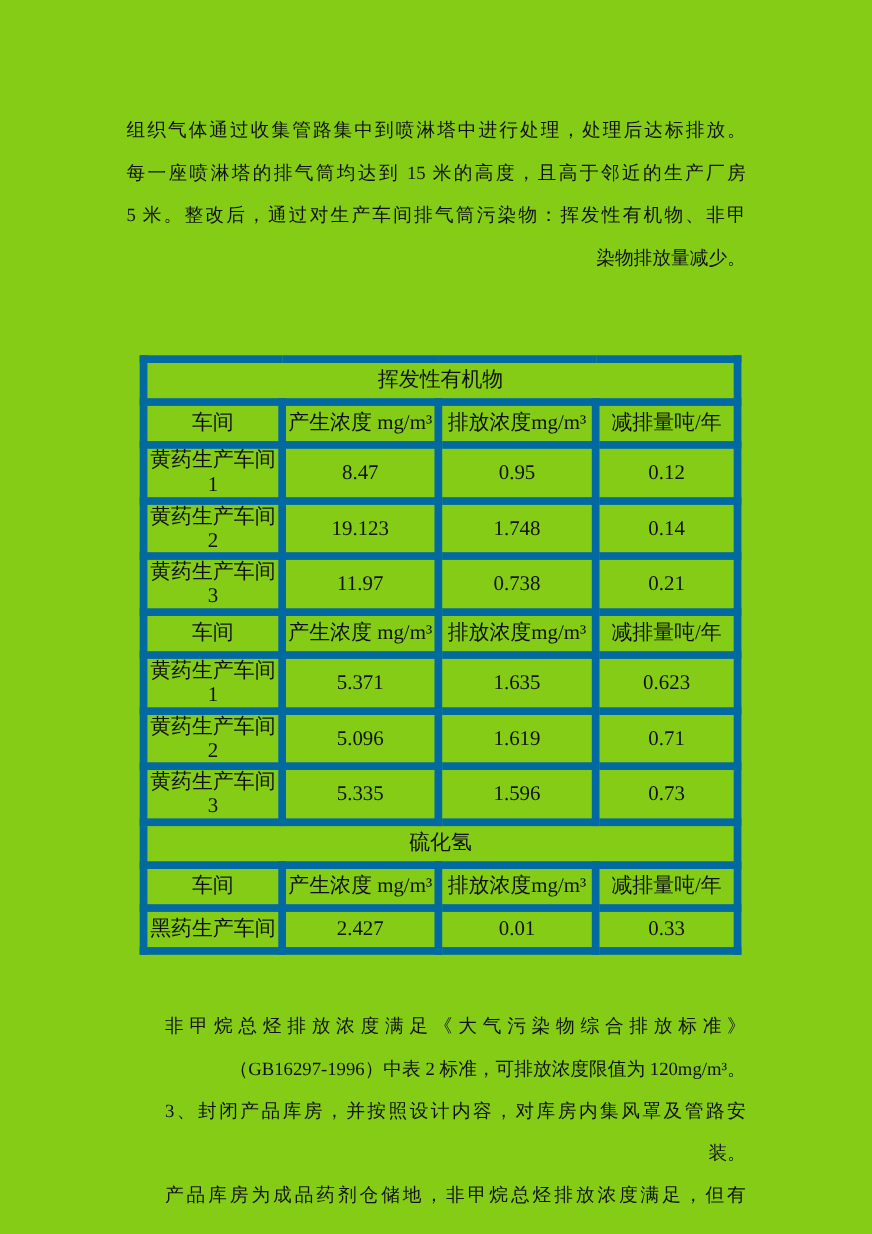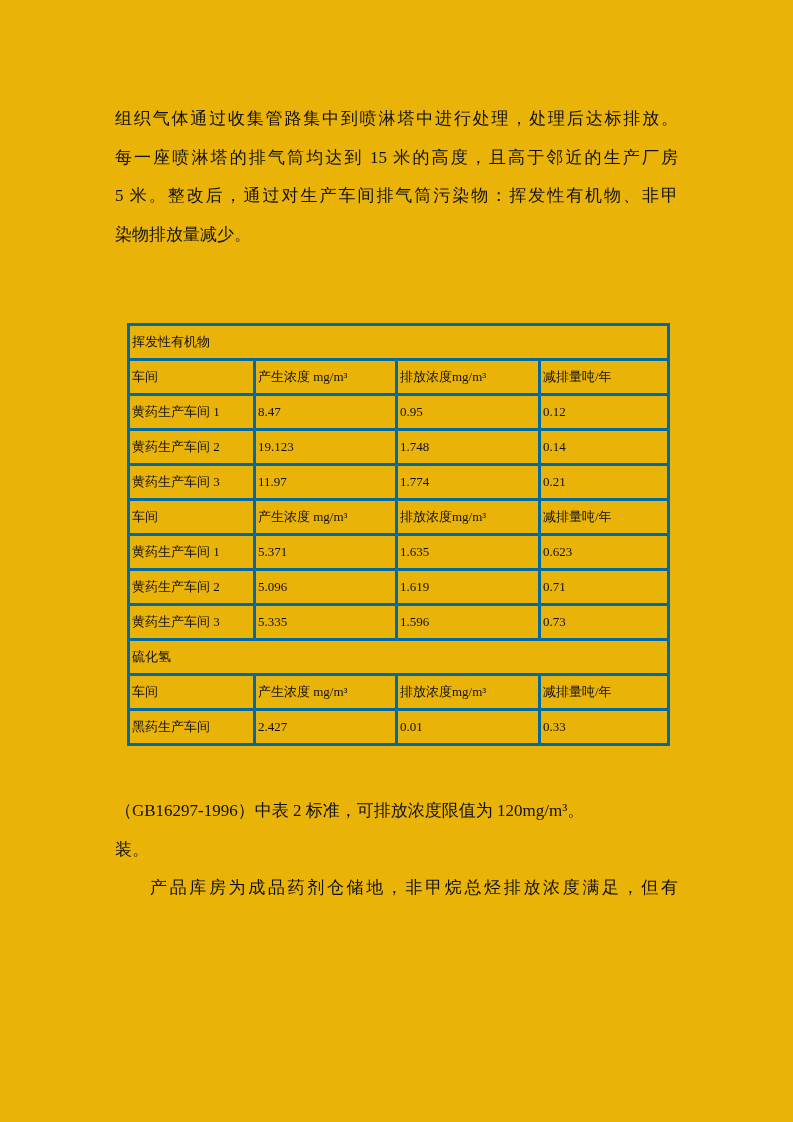--- a/index.html
+++ b/index.html
@@ -1,58 +1,58 @@
 <!DOCTYPE html>
 <html><head>
 <meta charset="utf-8">
 <style>
   html, body { margin: 0; padding: 0; background: #ffffff; }
   .page {
     position: relative;
     width: 793px;
     height: 1122px;
-    background: #eab308;
+    background: #84cc16;
     color: #111111;
     font-family: "Liberation Serif", "DejaVu Serif", serif;
     overflow: hidden;
   }
   .content {
     position: absolute;
     left: 115px;
     top: 100px;
     width: 563px;
   }
   .para { margin: 0; }
   .line {
     font-size: 17px;
     line-height: 38.5px;
     height: 38.5px;
     white-space: nowrap;
-    text-align: left;
+    text-align: right;
   }
   .line.just {
     white-space: normal;
     text-align: justify;
     text-align-last: justify;
   }
   .line.indent { text-indent: 35px; }
 
   table.emissions {
     border-collapse: collapse;
     table-layout: fixed;
     width: 540px;
     margin: 69px 0 0 12px;
   }
   table.emissions td {
-    border: 3px solid #0369a1;
+    border: 7px solid #0369a1;
     height: 32px;
     padding: 0 2px;
-    text-align: left;
+    text-align: center;
     vertical-align: middle;
-    font-size: 13px;
+    font-size: 19px;
     line-height: 1.15;
     overflow: hidden;
   }
   .bottom-paras { margin-top: 46px; }
 </style>
 </head>
 <body>
 
 <div class="page">
   <div class="content">
@@ -90,21 +90,21 @@
         </tr>
         <tr>
           <td>黄药生产车间 2</td>
           <td>19.123</td>
           <td>1.748</td>
           <td>0.14</td>
         </tr>
         <tr>
           <td>黄药生产车间 3</td>
           <td>11.97</td>
-          <td>1.774</td>
+          <td>0.738</td>
           <td>0.21</td>
         </tr>
 
         <tr>
           <td>车间</td>
           <td>产生浓度 mg/m³</td>
           <td>排放浓度mg/m³</td>
           <td>减排量吨/年</td>
         </tr>
         <tr>
@@ -139,23 +139,25 @@
           <td>黑药生产车间</td>
           <td>2.427</td>
           <td>0.01</td>
           <td>0.33</td>
         </tr>
       </tbody>
     </table>
 
     <div class="bottom-paras">
       <div class="para">
+        <div class="line just indent">非甲烷总烃排放浓度满足《大气污染物综合排放标准》</div>
         <div class="line">（GB16297-1996）中表 2 标准，可排放浓度限值为 120mg/m³。</div>
       </div>
       <div class="para">
+        <div class="line just indent">3、封闭产品库房，并按照设计内容，对库房内集风罩及管路安</div>
         <div class="line">装。</div>
       </div>
       <div class="para">
         <div class="line just indent">产品库房为成品药剂仓储地，非甲烷总烃排放浓度满足，但有</div>
       </div>
     </div>
 
   </div>
 </div>
 

